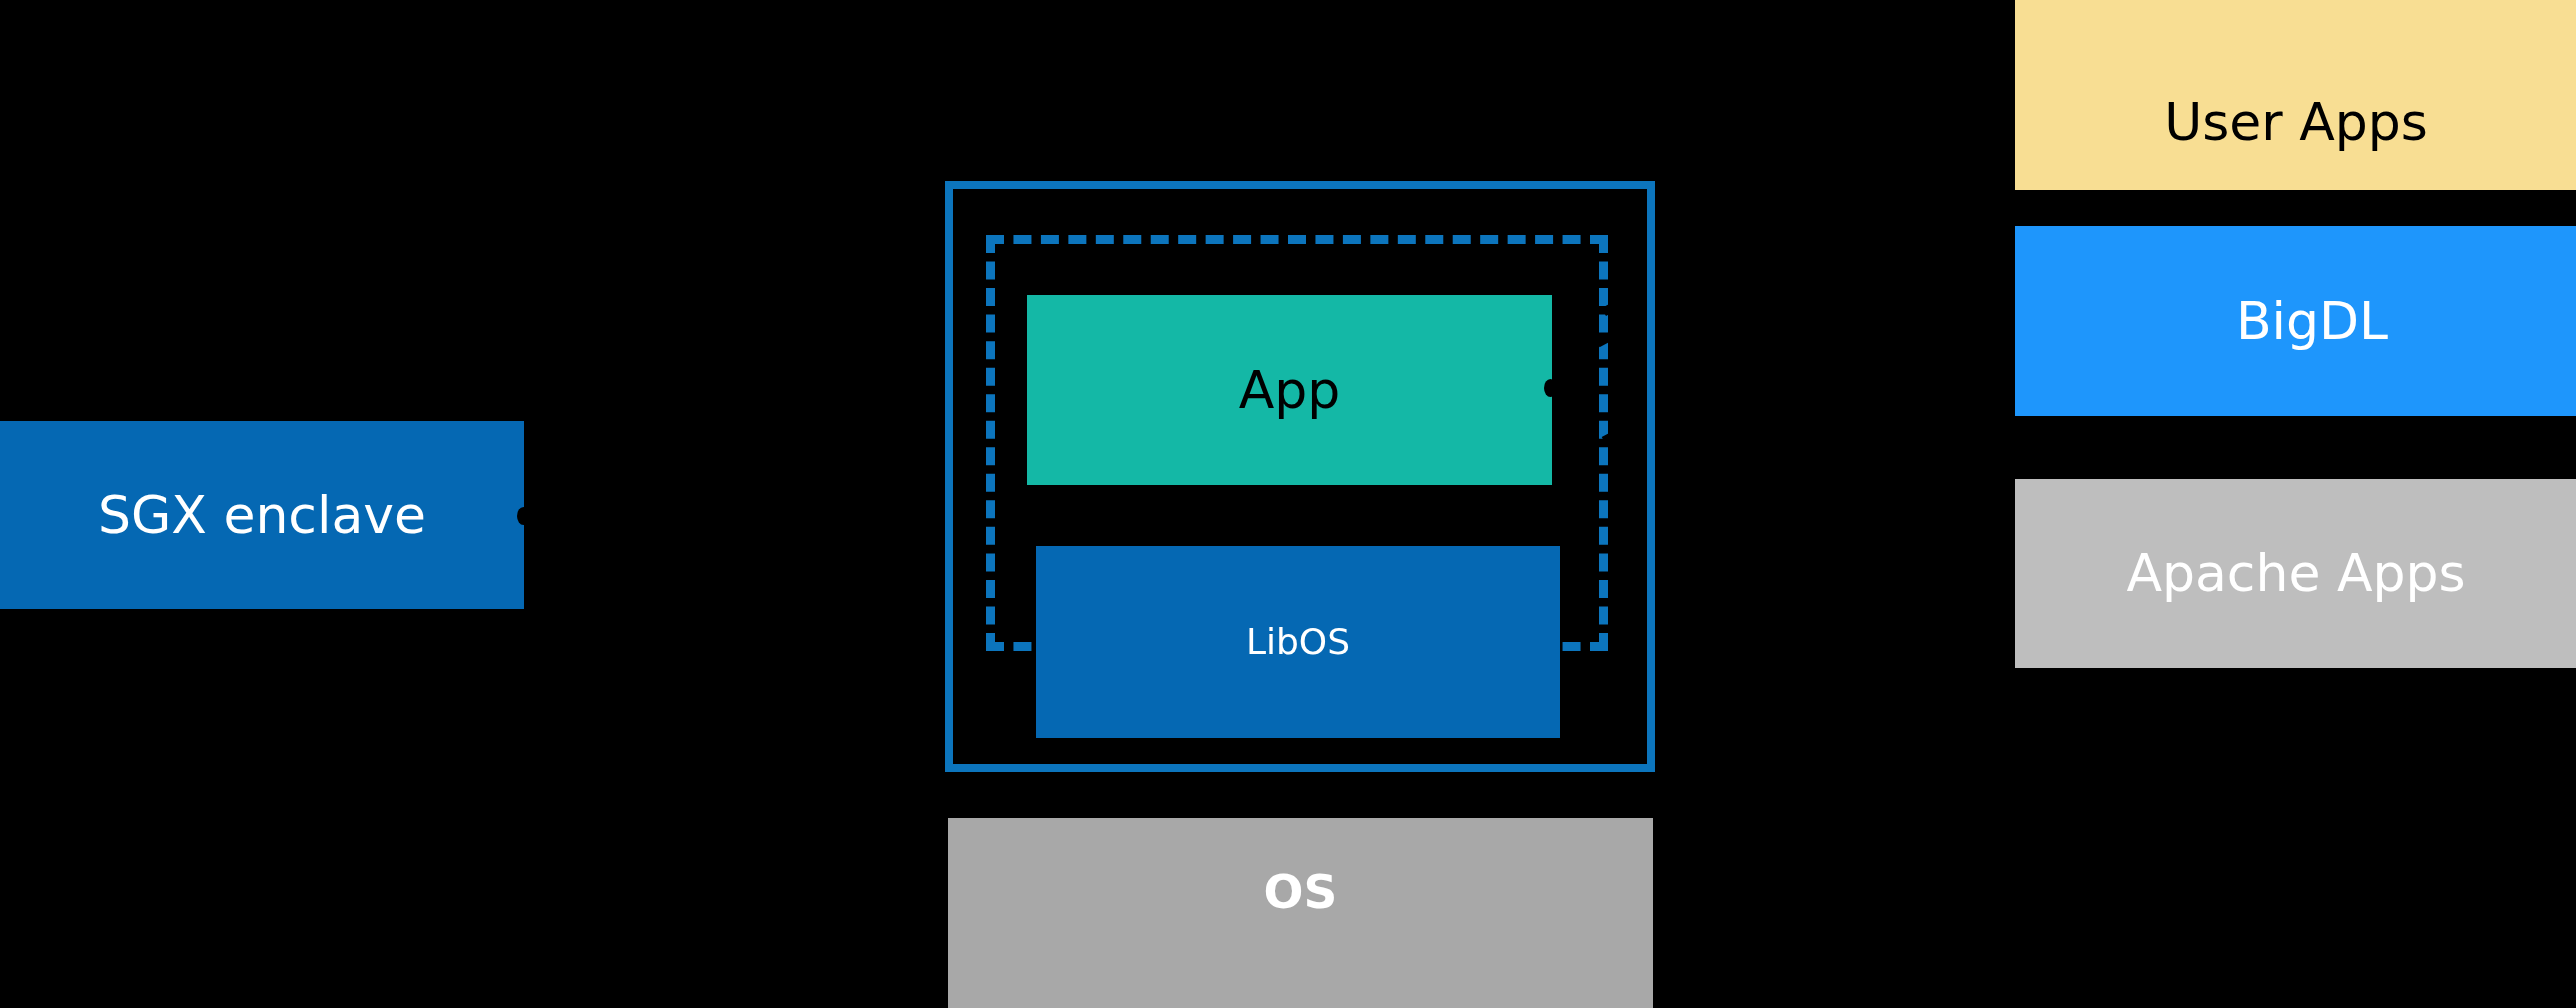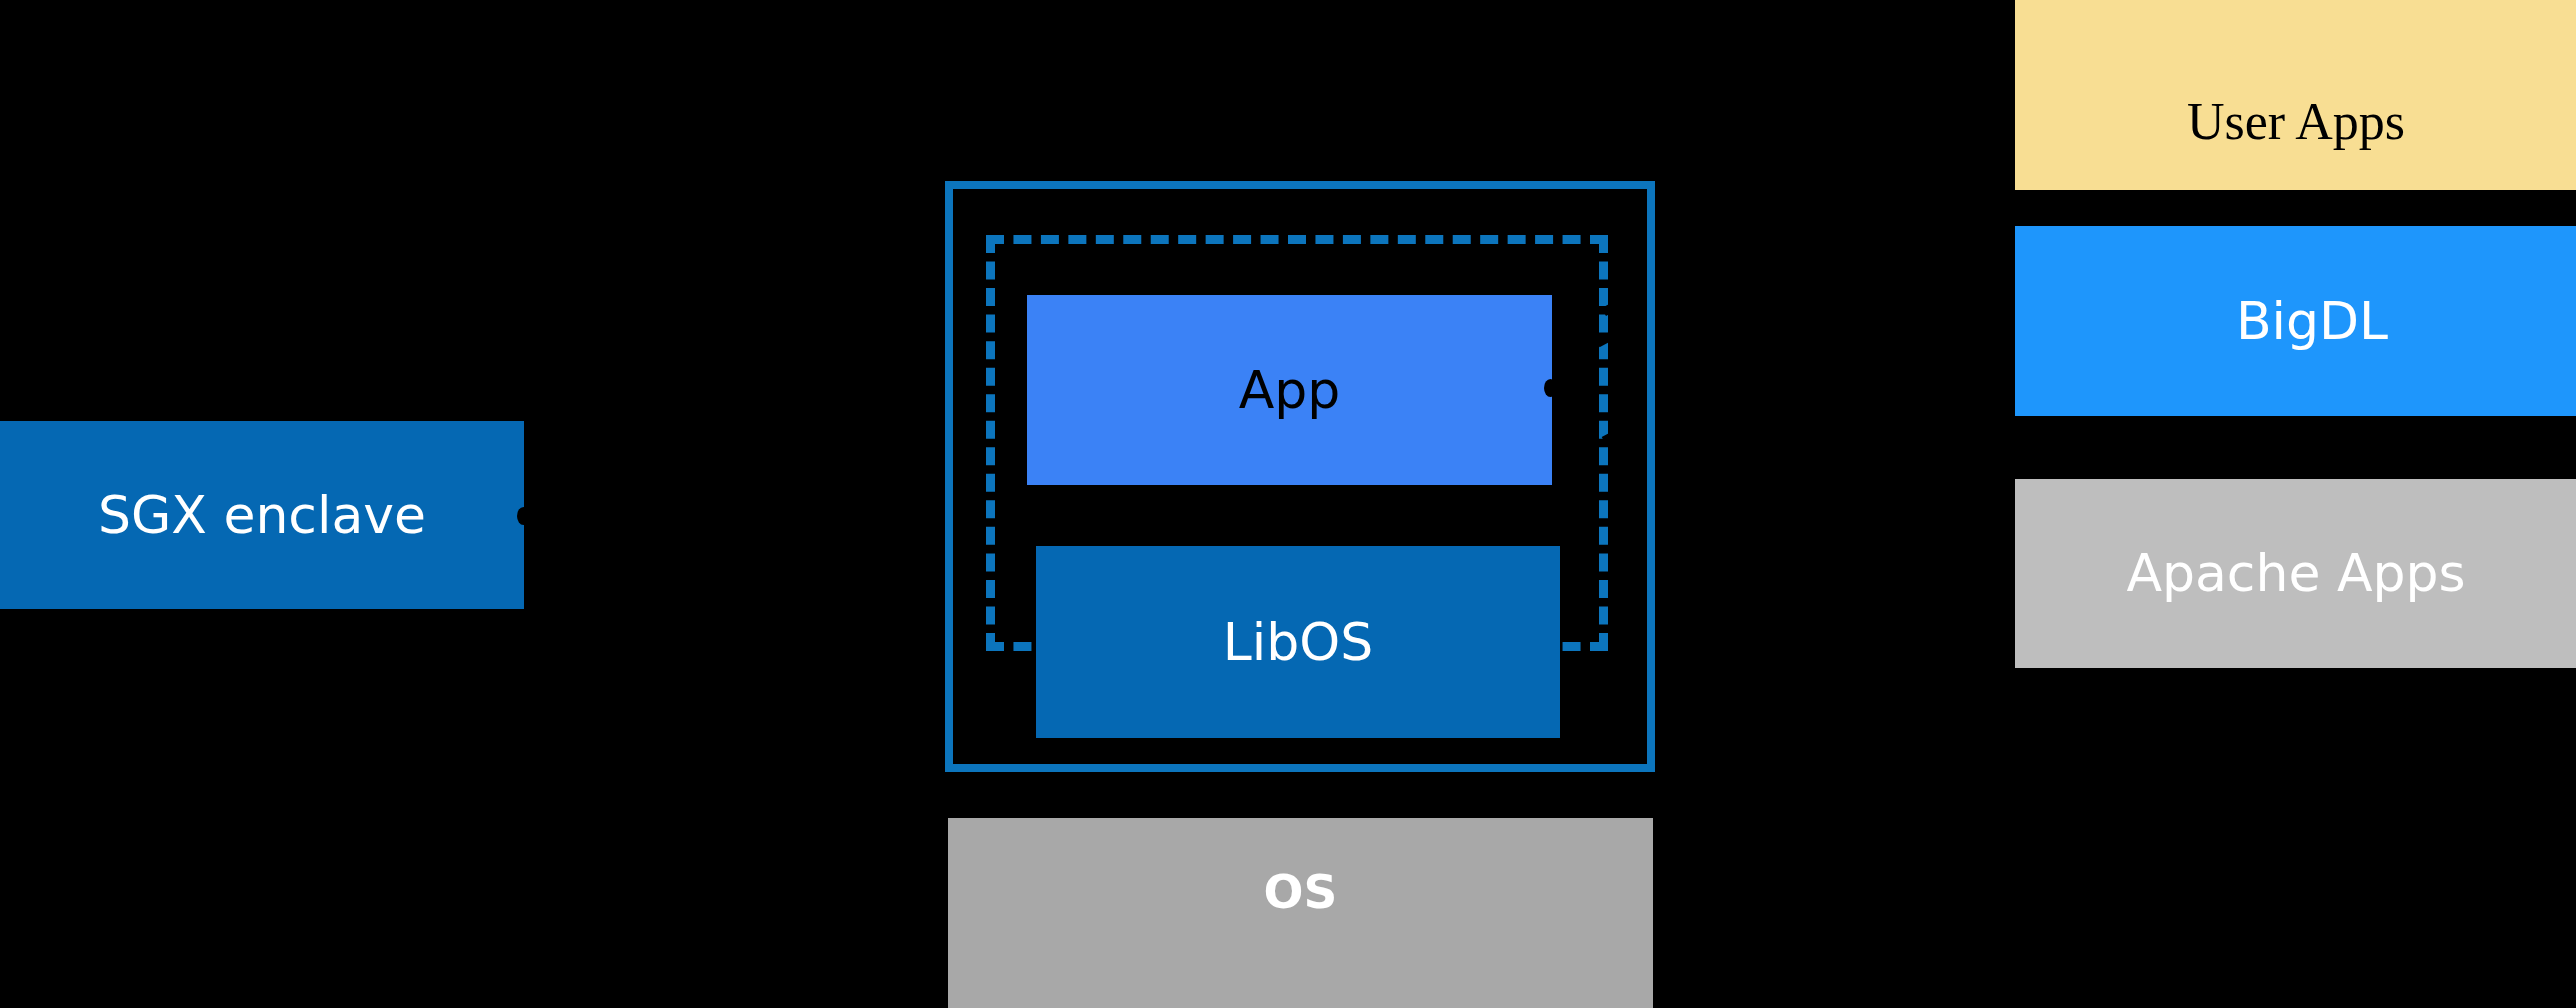--- a/index.html
+++ b/index.html
@@ -57,34 +57,34 @@
     border: 9.2px dashed #0c75bd;
     background: transparent;
   }
 
   
   #app-box {
     left: 1027px;
     top: 295px;
     width: 525px;
     height: 190px;
-    background: #3b82f6;
+    background: #14b8a6;
     color: #000000;
     font-size: 52px;
   }
 
   
   #libos-box {
     left: 1036px;
     top: 546px;
     width: 524px;
     height: 192px;
     background: #0568b3;
     color: #ffffff;
-    font-size: 52px;
+    font-size: 36px;
   }
 
   
   #os-box {
     left: 948px;
     top: 818px;
     width: 705px;
     height: 218px;
     background: #a8a8a8;
     color: #ffffff;
@@ -99,21 +99,21 @@
     left: 2015px;
     top: -25px;
     width: 612px;
     height: 215px;
     background: #f8de93;
     color: #000000;
     font-size: 52px;
     align-items: flex-end;
     padding-bottom: 40px;
   }
-  #user-apps-box .lbl { padding-right: 50px; font-family: Liberation Serif, serif; }
+  #user-apps-box .lbl { padding-right: 50px; }
 
   #bigdl-box {
     left: 2015px;
     top: 226px;
     width: 612px;
     height: 190px;
     background: #1e96fc;
     color: #ffffff;
     font-size: 52px;
   }

